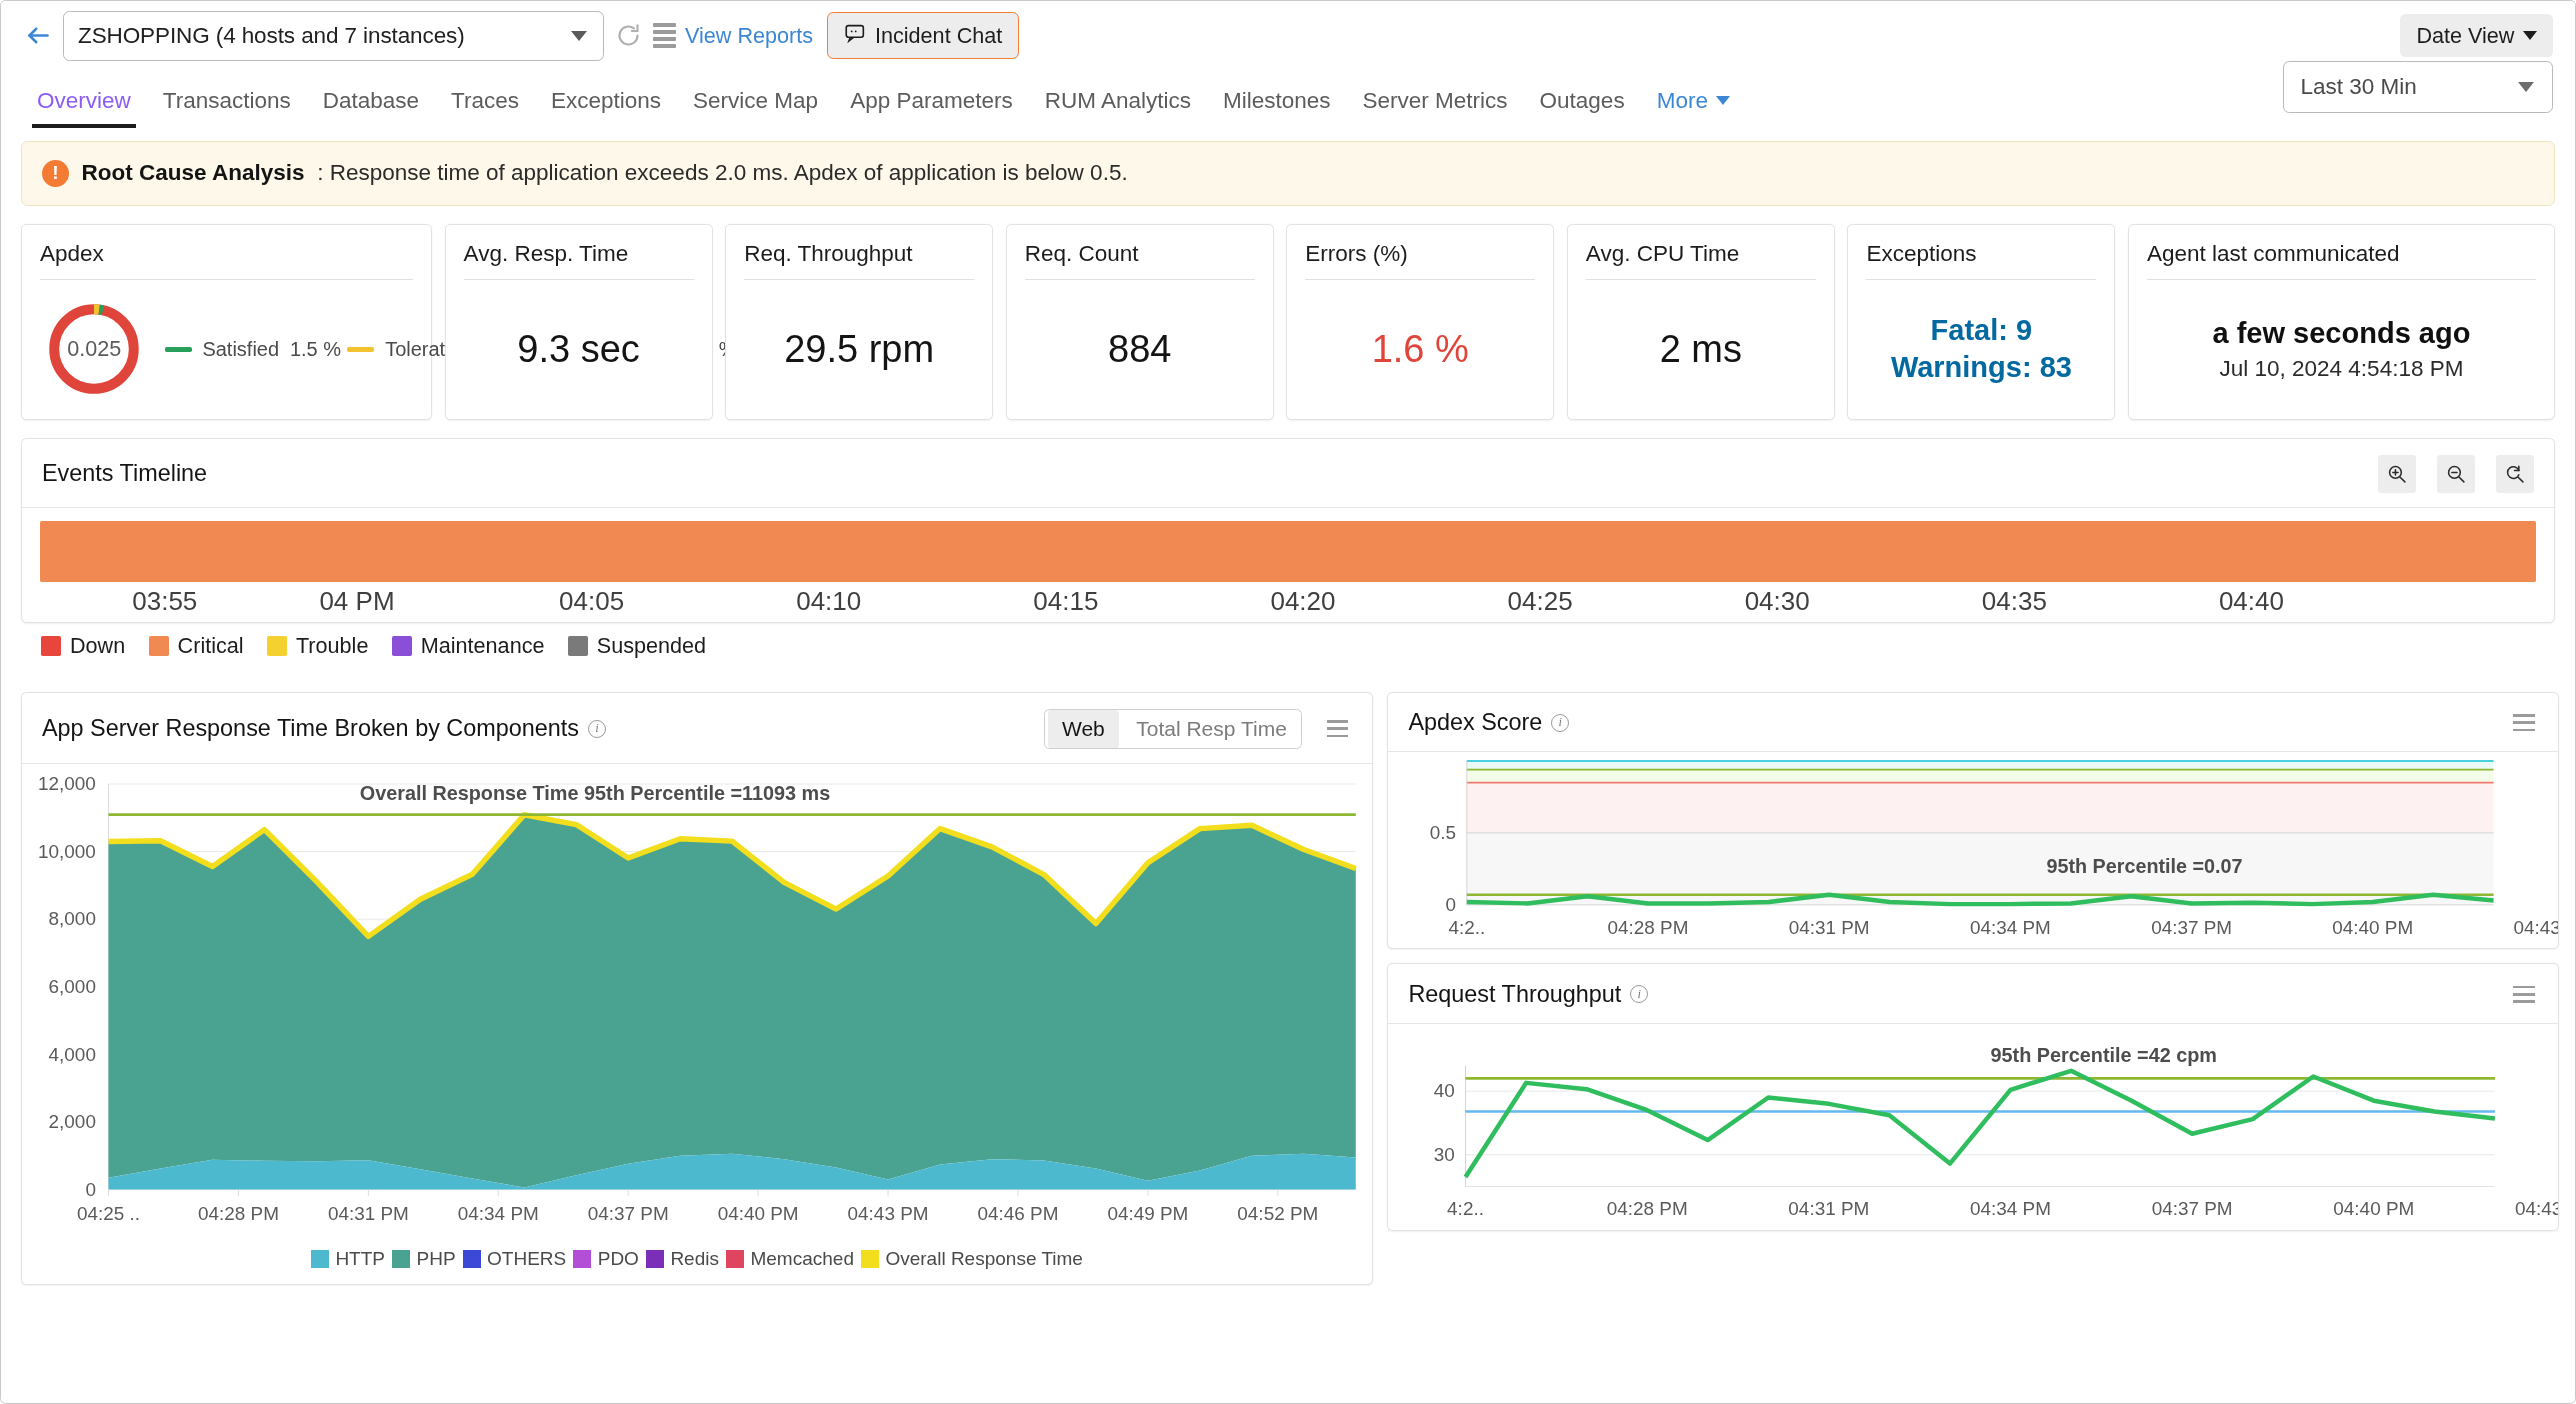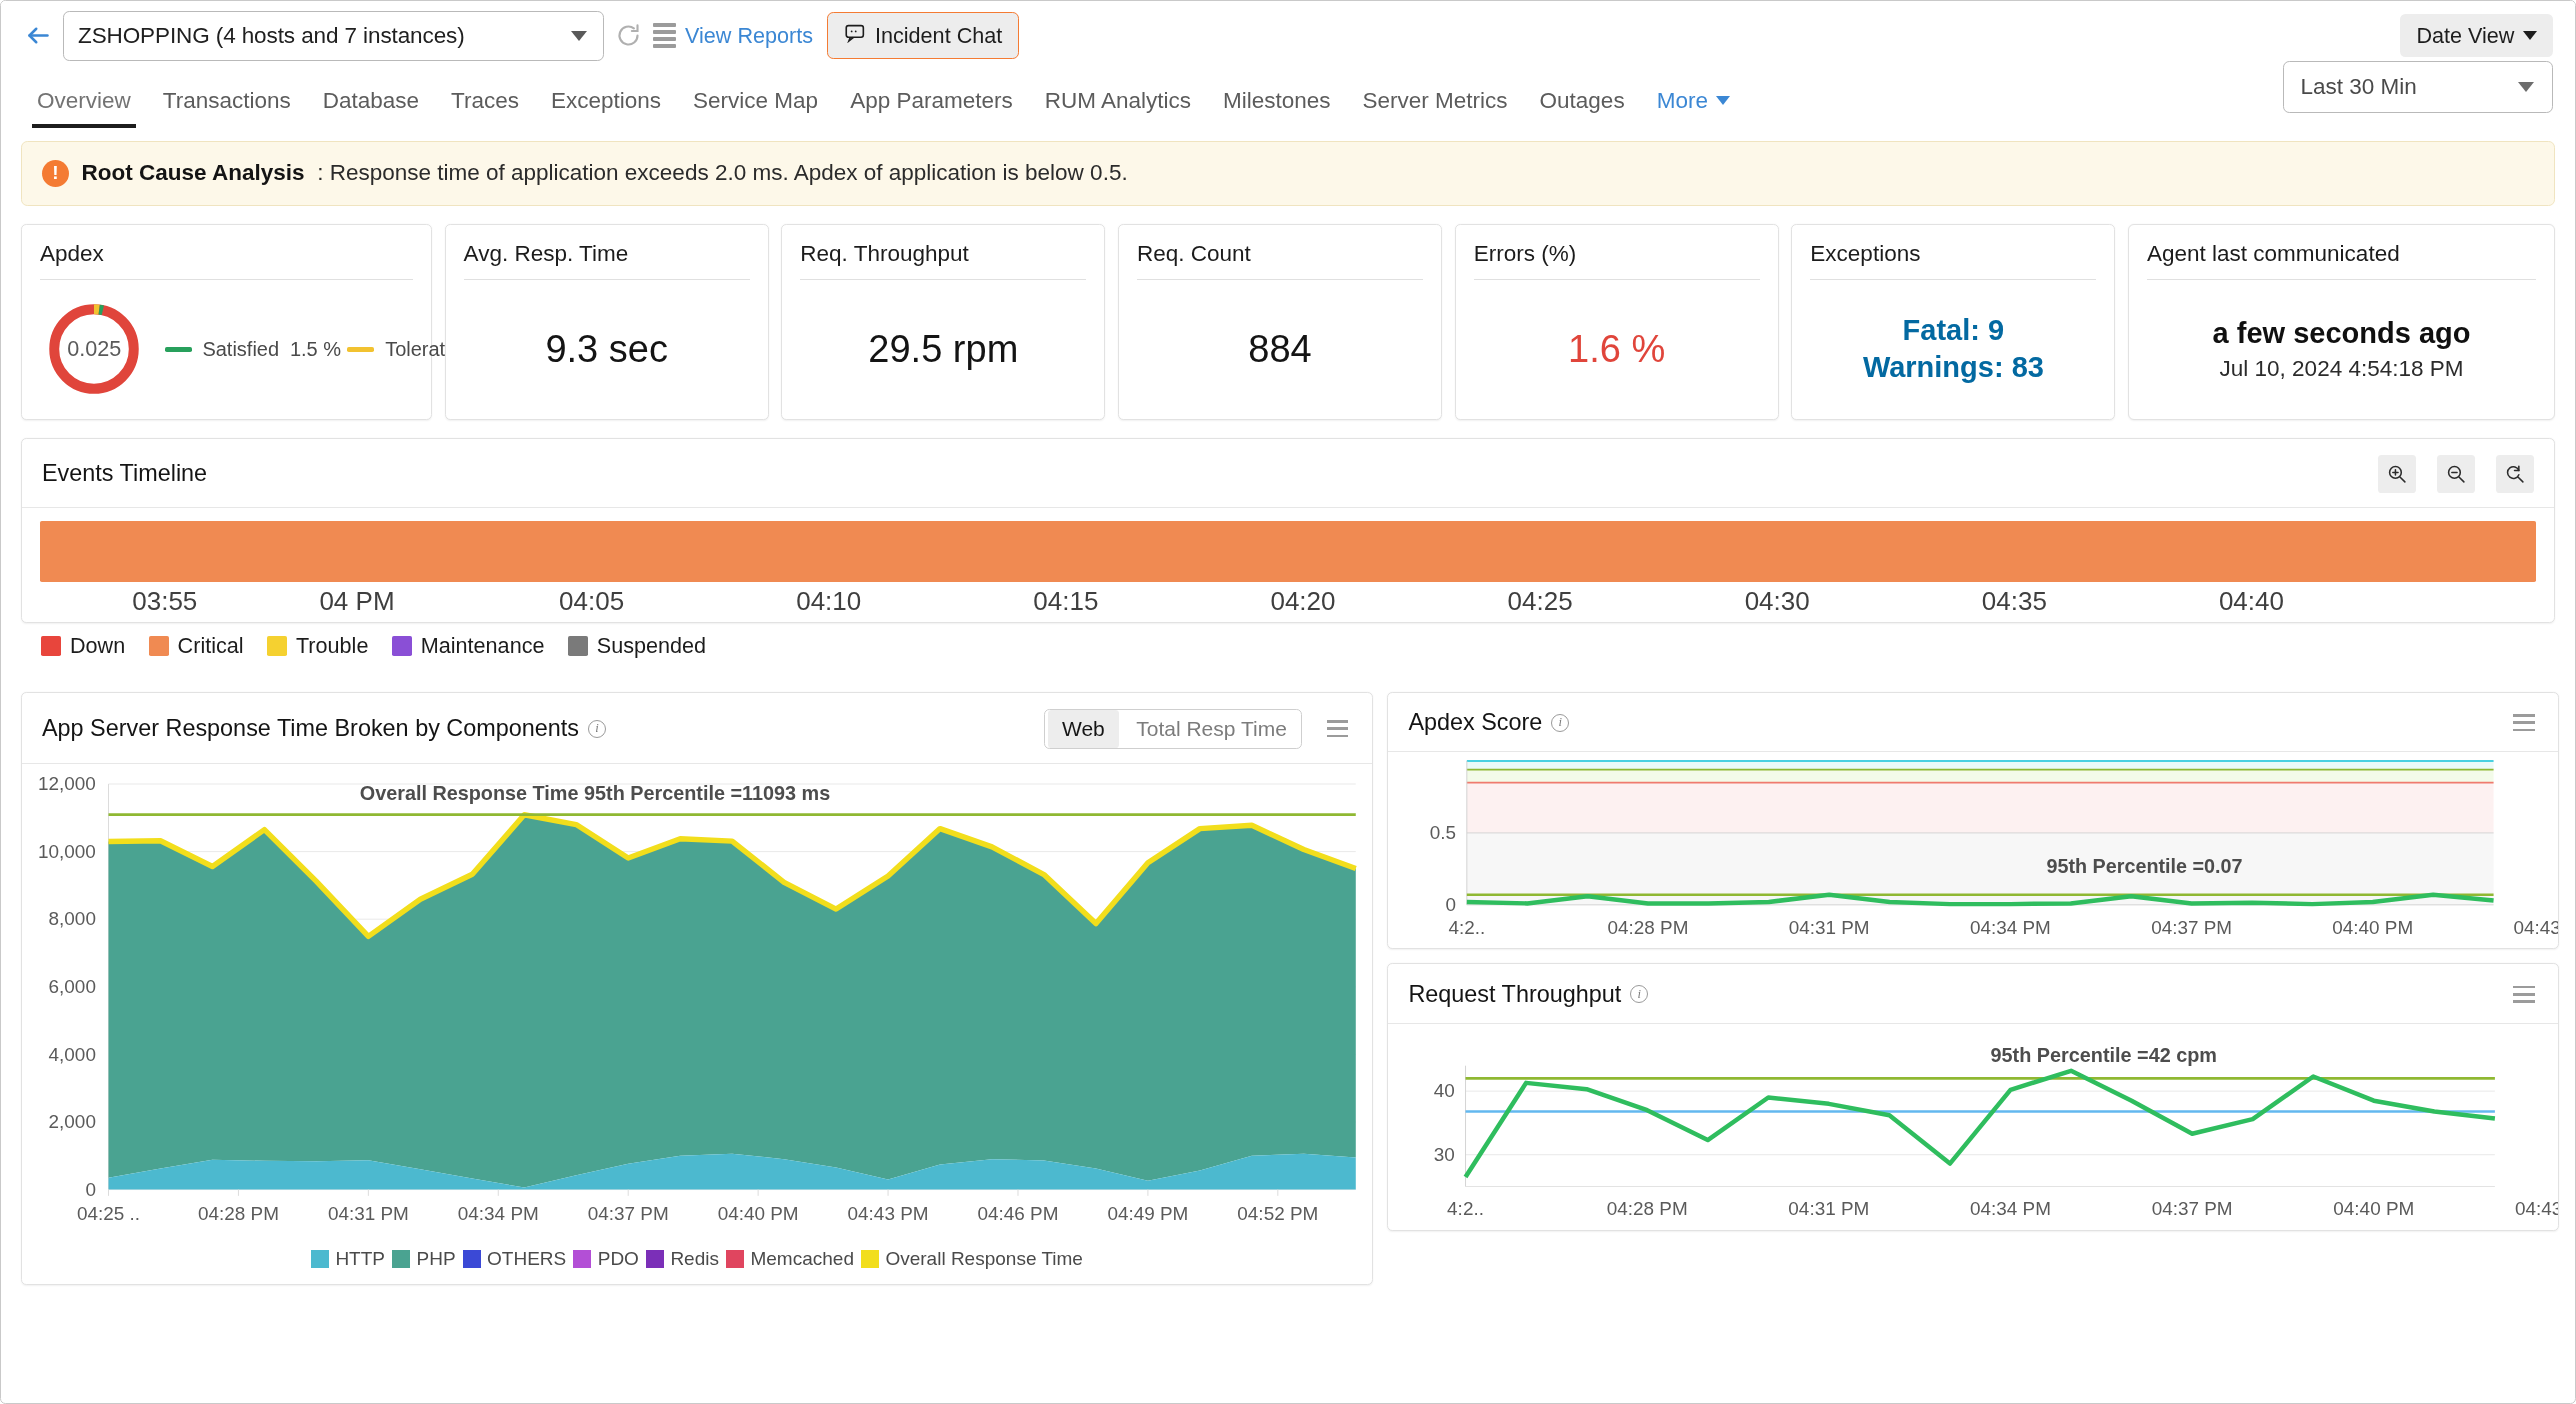--- a/index.html
+++ b/index.html
@@ -54,21 +54,21 @@
 
   
   .tabbar {
     height: 58px; display: flex; align-items: flex-end; gap: 0;
     padding: 0 20px; position: relative; background:#fff;
   }
   .tab {
     font-size: 22.5px; color: #5c5c5c; padding: 0 16px 14.4px 16px;
     cursor: pointer; white-space: nowrap; position: relative;
   }
-  .tab.active { color: #737373; }
+  .tab.active { color: #8b5cf6; }
   .tab.active::after {
     content:""; position:absolute; left: 10.8px; right: 10.8px; bottom: 0;
     height: 4.5px; background: #1d1d1d;
   }
   .tab.more { color: #3b87d4; display: flex; align-items: center; gap: 8px; }
   .tab.more .caret-sm { border-top-color: #3b87d4; }
   .timeselect-wrap { position: absolute; right: 21.6px; top: -9px; }
   .time-select {
     width: 270px; height: 52px; border: 1.4px solid #b9b9b9; border-radius: 6.3px;
     display: flex; align-items: center; padding: 0 16px; cursor: pointer;
@@ -321,20 +321,26 @@
         </div>
     </div>
 
     <div class="kpi">
       <div class="kpi-title">Errors (%)</div>
       <div class="kpi-body">
           <div class="kpi-value err">1.6 %</div>
         </div>
     </div>
 
+    <div class="kpi">
+      <div class="kpi-title">Avg. CPU Time</div>
+      <div class="kpi-body">
+          <div class="kpi-value">2 ms</div>
+        </div>
+    </div>
 
     <div class="kpi">
       <div class="kpi-title">Exceptions</div>
       <div class="kpi-body">
         <div class="kpi-2line">
           <div>Fatal: 9</div>
           <div>Warnings: 83</div>
         </div>
       </div>
     </div>

